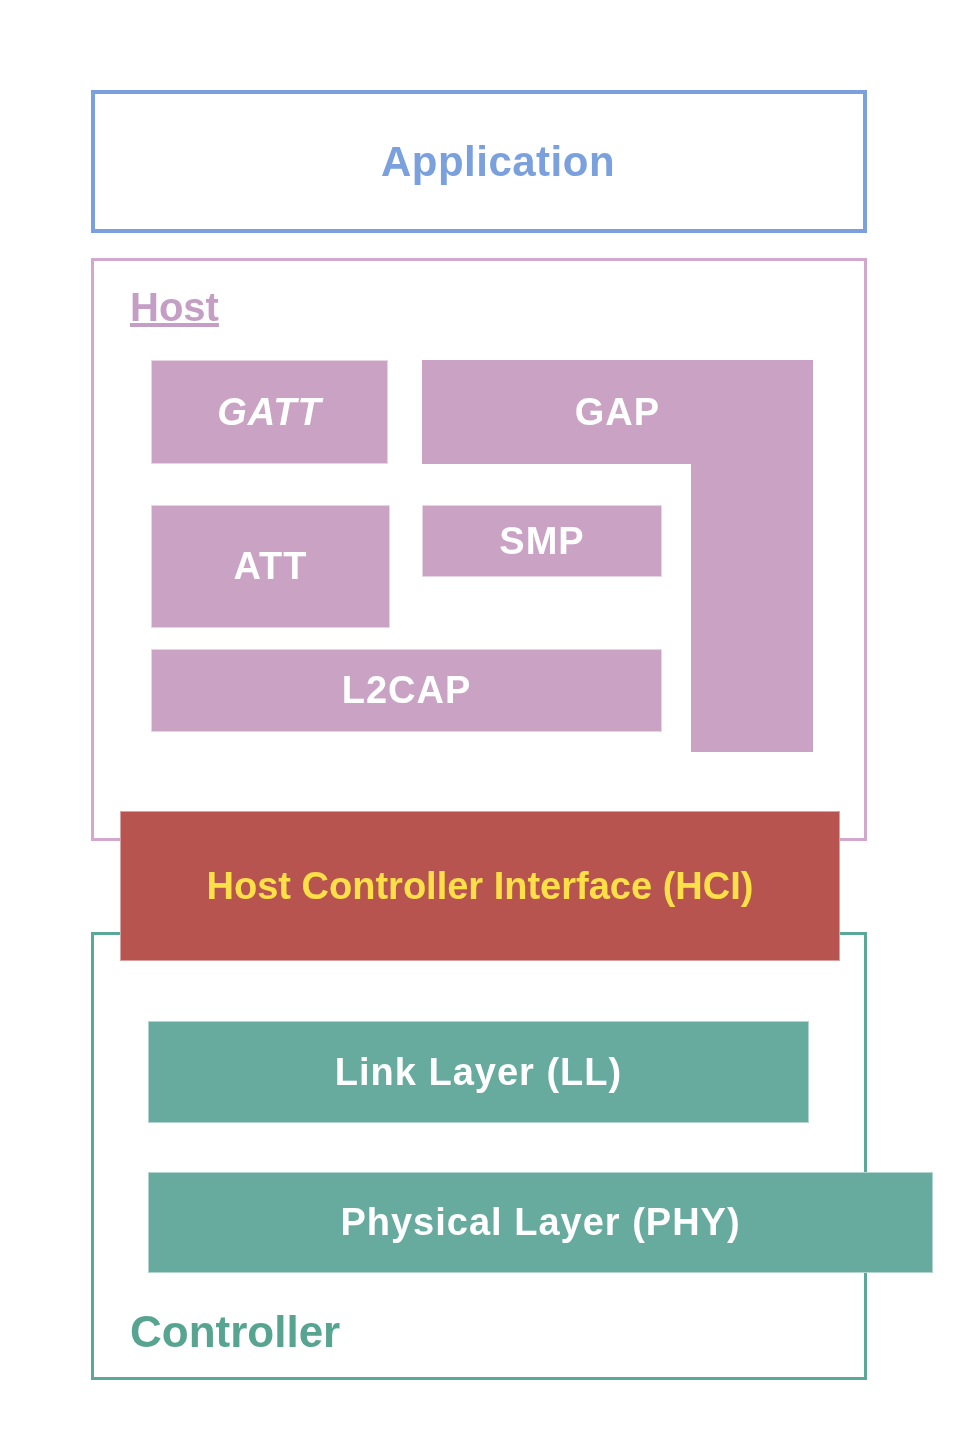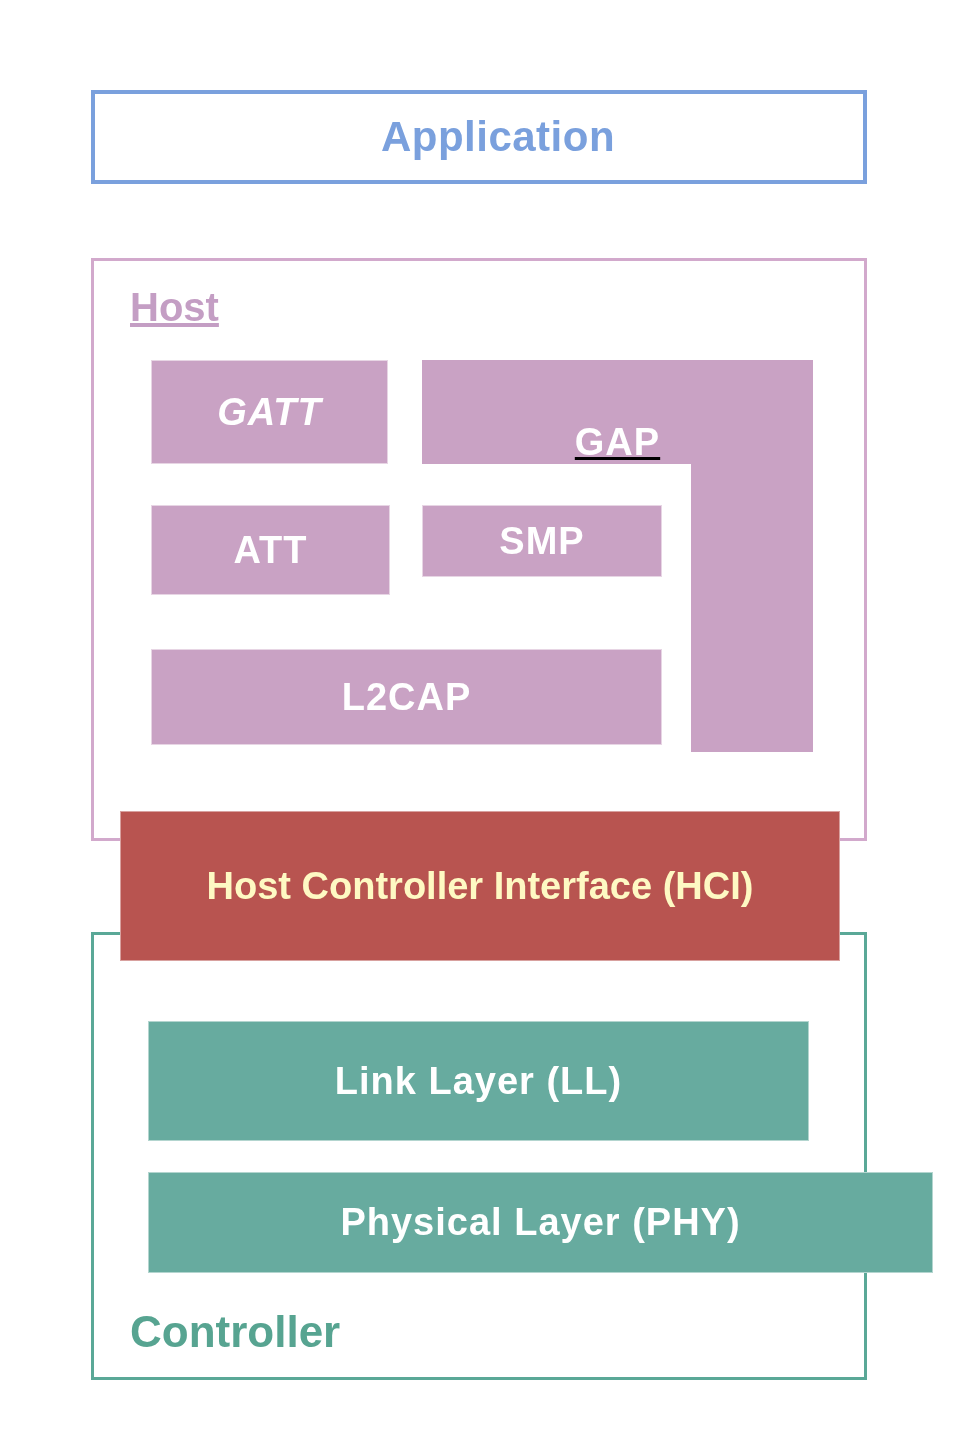--- a/index.html
+++ b/index.html
@@ -12,21 +12,21 @@
     position: relative;
     width: 960px;
     height: 1443px;
     background: #ffffff;
     overflow: hidden;
   }
   .abs { position: absolute; box-sizing: border-box; }
 
   
   .app-box {
-    left: 91px; top: 90px; width: 776px; height: 94px;
+    left: 91px; top: 90px; width: 776px; height: 143px;
     border: 4px solid var(--blue, #7aa0dd);
     display: flex; align-items: center; justify-content: center; padding-left: 38px;
   }
   .app-label {
     color: var(--blue, #7aa0dd);
     font-size: 42px; font-weight: bold; letter-spacing: 0.5px;
   }
   .host-box {
     left: 91px; top: 258px; width: 776px; height: 583px;
     border: 3px solid var(--mauve-border, #d2a9cc);
@@ -49,54 +49,54 @@
   
   .mauve {
     background: var(--mauve-fill, #c9a2c4);
     border: 1px solid rgba(255,255,255,0.55);
     display: flex; align-items: center; justify-content: center;
   }
   .block-label {
     color: #ffffff; font-size: 38px; font-weight: bold; letter-spacing: 1px;
   }
   .gatt  { left:  57px; top:  99px; width: 237px; height: 104px; font-style: italic; }
-  .att   { left:  57px; top: 244px; width: 239px; height: 90px; }
+  .att   { left:  57px; top: 244px; width: 239px; height: 123px; }
   .smp   { left: 328px; top: 244px; width: 240px; height: 72px; }
-  .l2cap { left:  57px; top: 388px; width: 511px; height: 96px; }
+  .l2cap { left:  57px; top: 388px; width: 511px; height: 83px; }
 
   
   .gap-shape {
     left: 328px; top: 99px; width: 391px; height: 392px;
     background: var(--mauve-fill, #c9a2c4);
     clip-path: polygon(0 0, 100% 0, 100% 100%, 269px 100%, 269px 104px, 0 104px);
   }
   .gap-bar-labelarea {
     position: absolute; left: 0; top: 0; width: 391px; height: 104px;
-    display: flex; align-items: flex-end; justify-content: center; text-decoration: underline;
+    display: flex; align-items: center; justify-content: center;
   }
 
   
   .hci-box {
     left: 120px; top: 811px; width: 720px; height: 150px;
     background: var(--red, #b85450);
     border: 1px solid rgba(255,255,255,0.45);
     display: flex; align-items: center; justify-content: center;
     z-index: 5;
   }
   .hci-label {
-    color: #fef9c3; font-size: 38px; font-weight: bold;
+    color: #fde047; font-size: 38px; font-weight: bold;
   }
 
   
   .teal {
     background: var(--teal-fill, #67ab9f);
     border: 1px solid rgba(255,255,255,0.5);
     display: flex; align-items: center; justify-content: center;
   }
-  .ll  { left: 54px; top:  86px; width: 661px; height: 120px; }
+  .ll  { left: 54px; top:  86px; width: 661px; height: 102px; }
   .phy { left: 54px; top: 237px; width: 785px; height: 101px; }
 </style>
 </head>
 <body>
 
 <div id="canvas">
 
   <div class="abs app-box">
     <span class="app-label">Application</span>
   </div>

